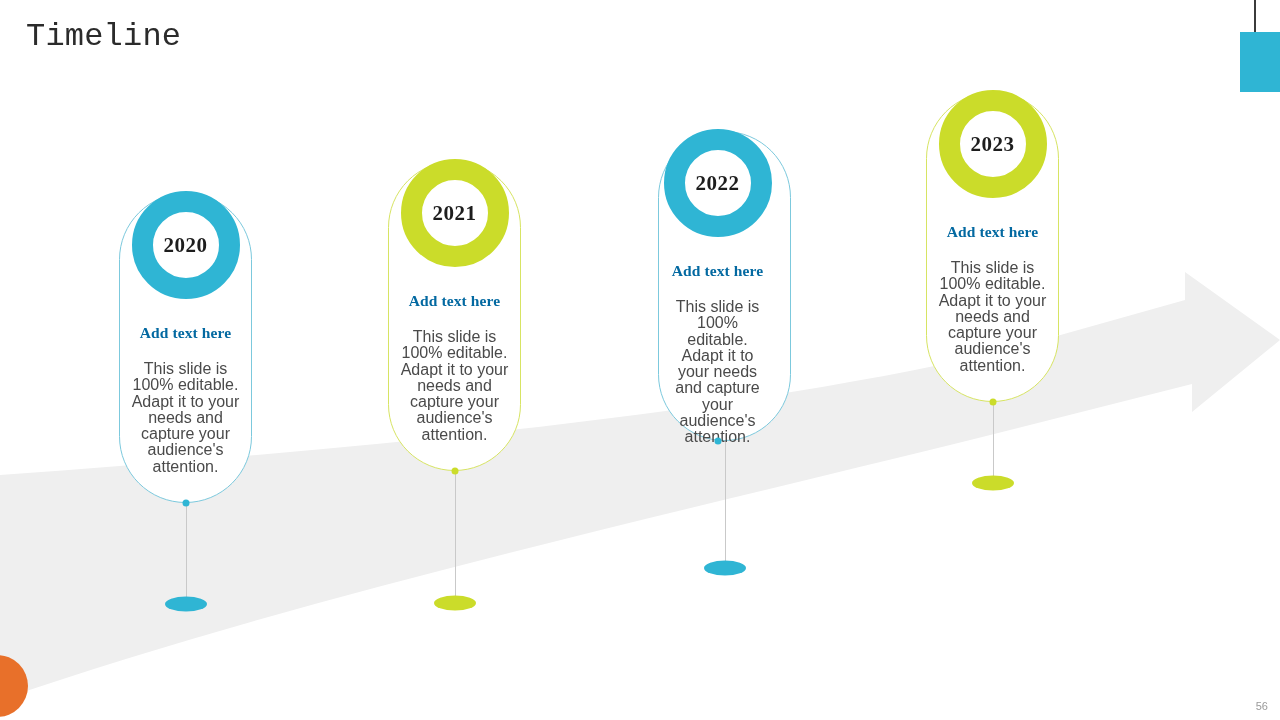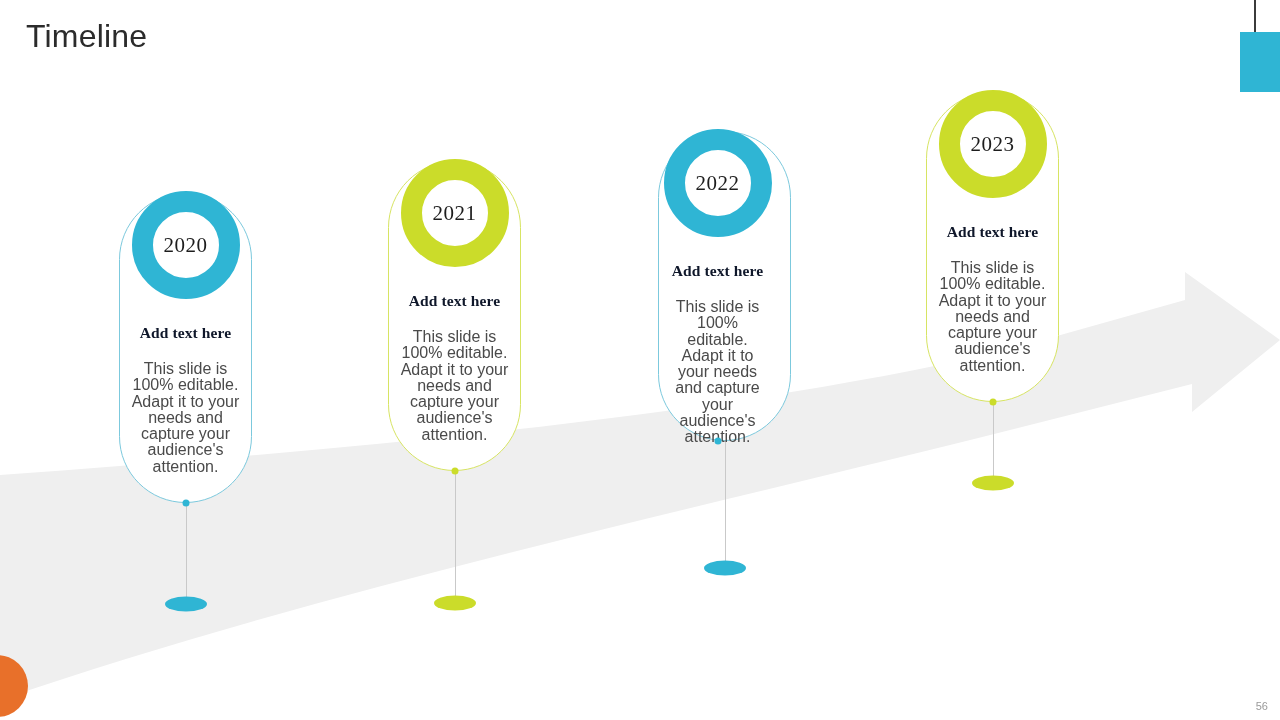--- a/index.html
+++ b/index.html
@@ -50,21 +50,21 @@
     height: 62px;
     border-radius: 50%;
     background: #e8702a;
   }
 
   
   #page-title {
     position: absolute;
     left: 26px;
     top: 18px;
-    font-family: Liberation Sans, sans-serif;
+    font-family: Liberation Mono, monospace;
     font-size: 32px;
     color: #2b2b2b;
     letter-spacing: 0.2px;
     white-space: nowrap;
   }
 
   
   #page-number {
     position: absolute;
     right: 12px;
@@ -96,36 +96,36 @@
     width: 108px;
     height: 108px;
     border-radius: 50%;
     box-sizing: border-box;
     display: flex;
     align-items: center;
     justify-content: center;
   }
   .year {
     font-family: "Liberation Serif", serif;
-    font-weight: normal;
+    font-weight: bold;
     font-size: 21px;
     color: #1d1d1d;
     letter-spacing: 0.5px;
     line-height: 1;
   }
   .marker-heading {
     position: absolute;
     left: 4px;
     right: 4px;
     top: 131px;
     text-align: center;
     font-family: "Liberation Serif", serif;
     font-weight: bold;
     font-size: 15.5px;
-    color: #0f172a;
+    color: #0369a1;
     letter-spacing: 0.1px;
   }
   .marker-body {
     position: absolute;
     left: 10px;
     right: 10px;
     top: 168px;
     text-align: center;
     font-size: 16px;
     line-height: 16.3px;

